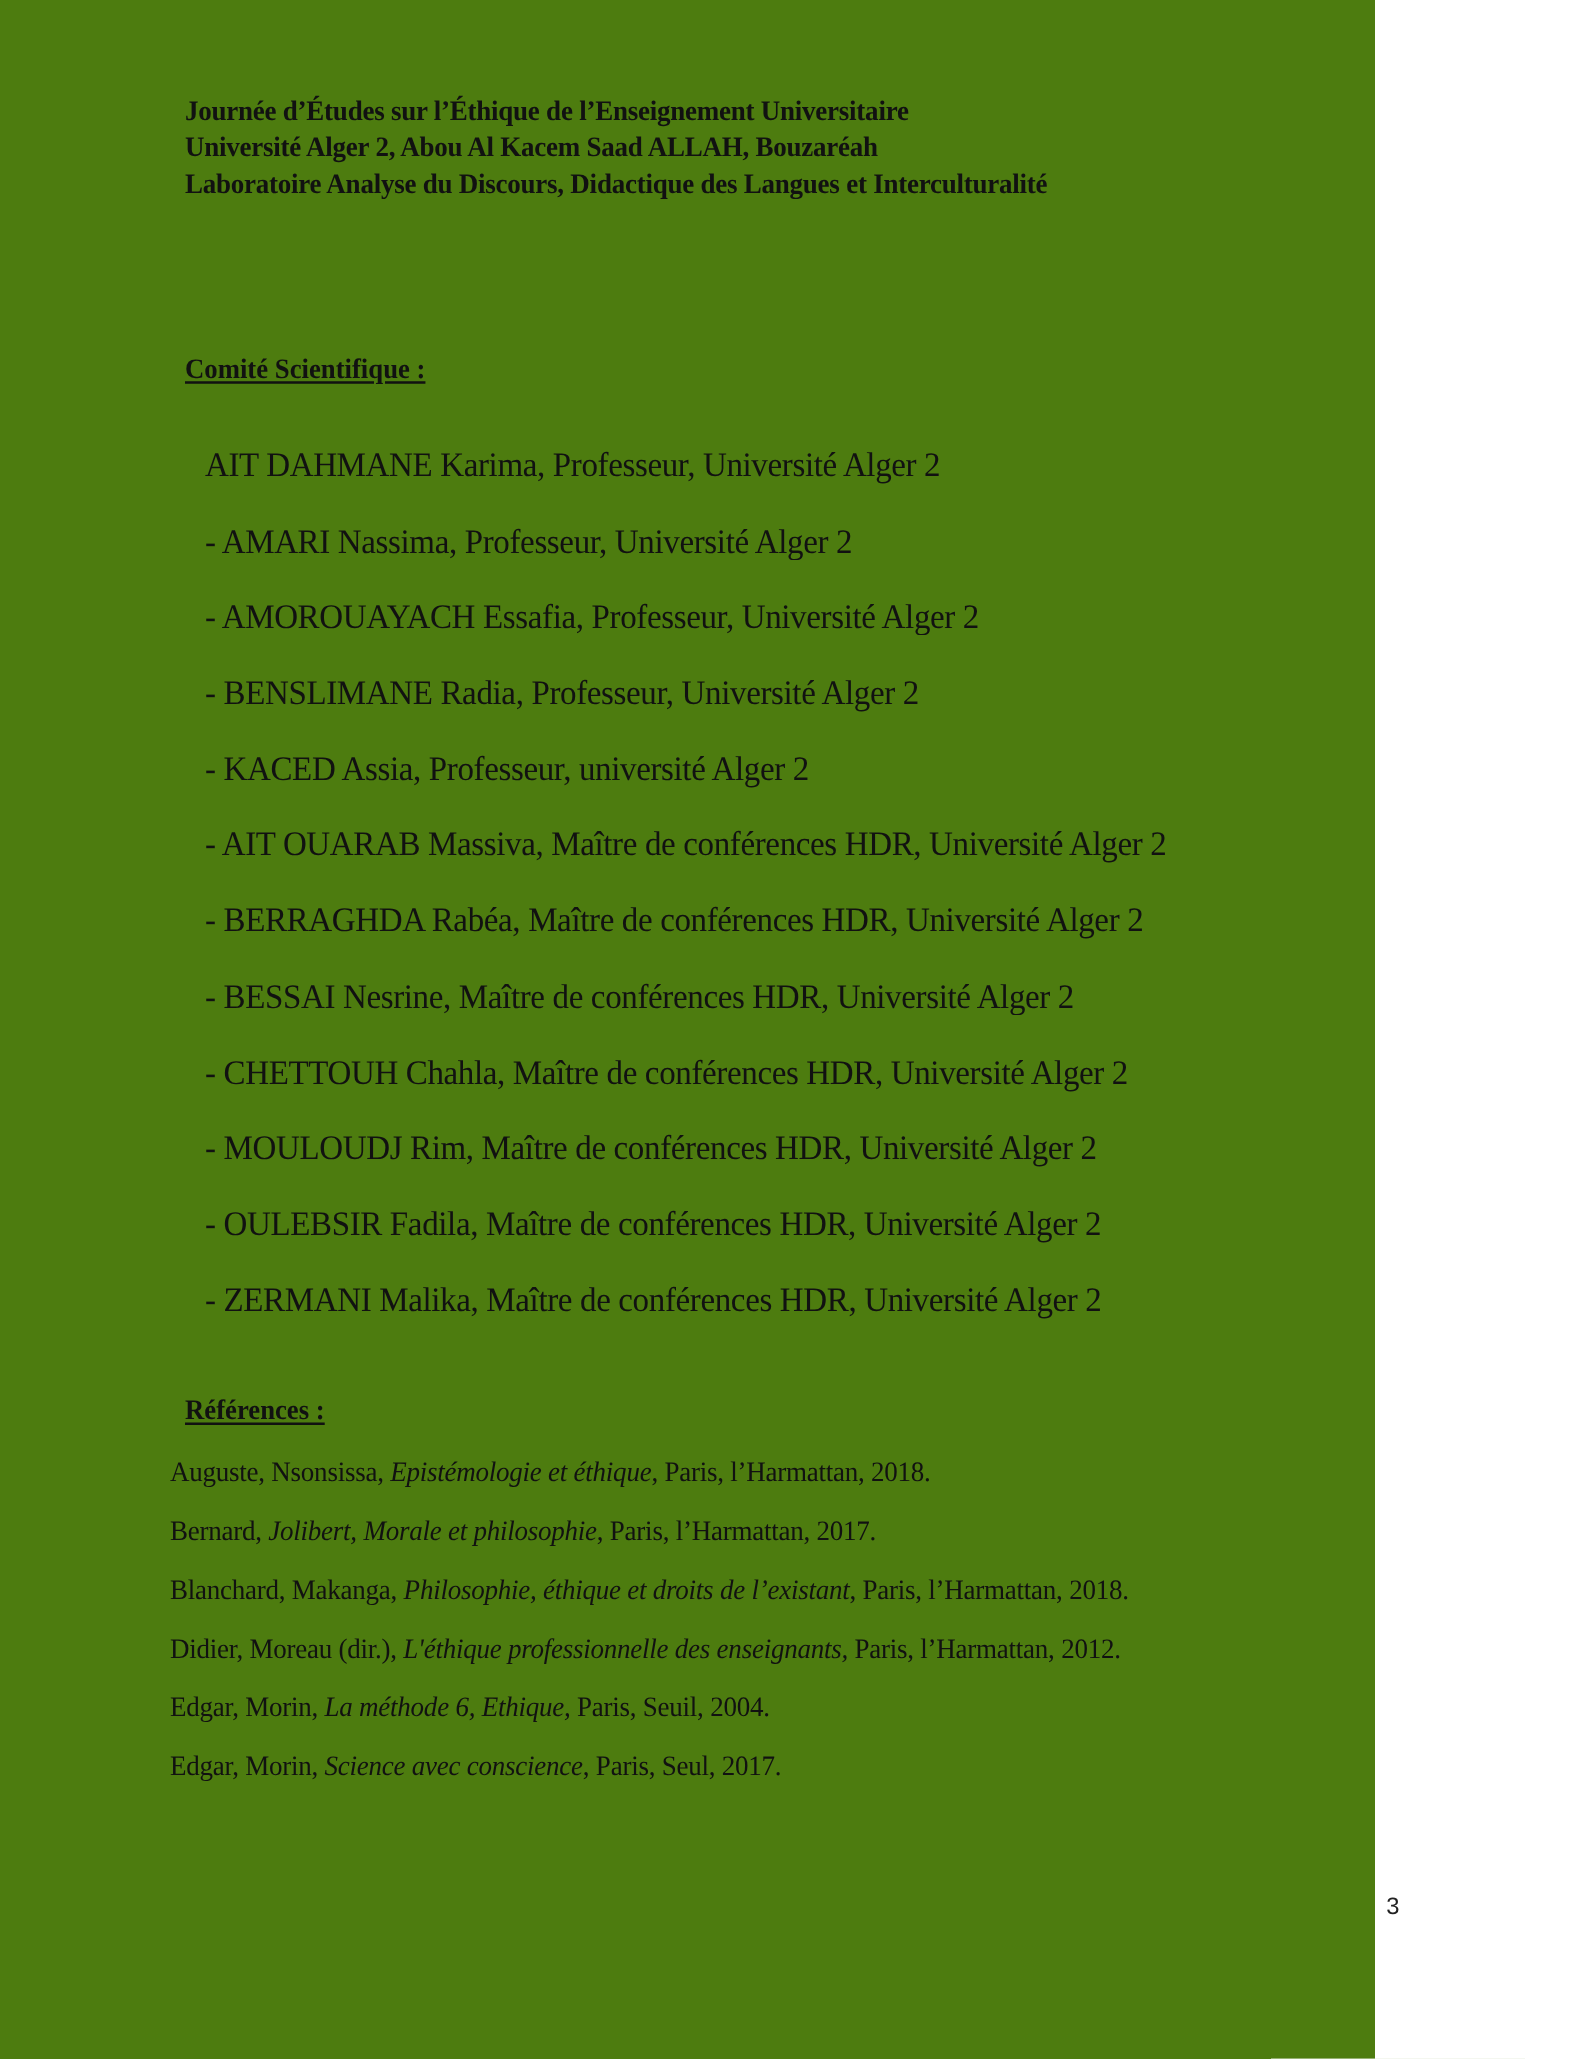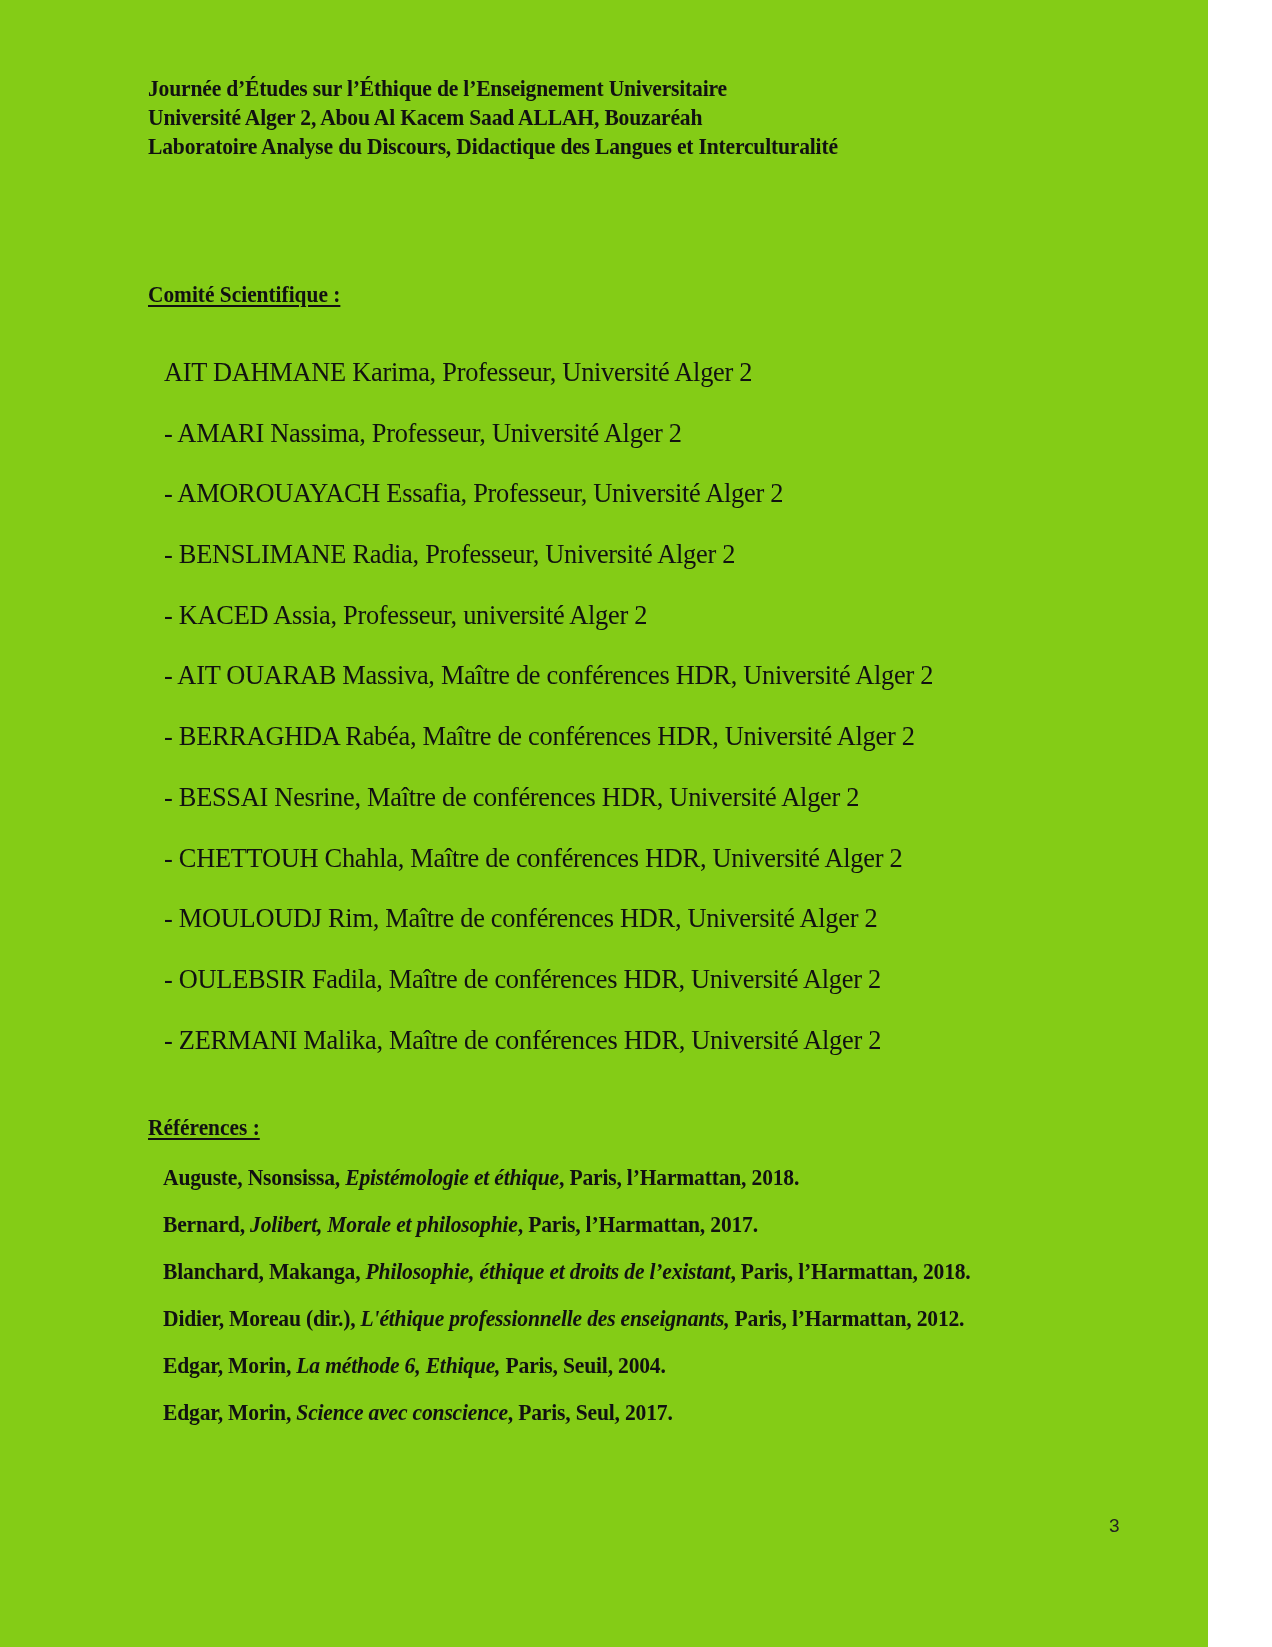--- a/index.html
+++ b/index.html
@@ -11,23 +11,23 @@
       width: 1272px;
       height: 1647px;
       position: relative;
       overflow: hidden;
       color: #111111;
       font-family: "Liberation Serif", "DejaVu Serif", serif;
     }
     .page {
       position: absolute;
       left: 0; top: 0;
-      width: 1208px;
+      width: 1100px;
       height: 1647px;
-      background: #84cc16;
+      background: #4d7c0f;
     }
     .header {
       position: absolute;
       left: 148px;
       top: 74px;
       font-weight: bold;
       font-size: 22.5px;
       line-height: 29px;
       letter-spacing: -0.2px;
       transform: scaleX(0.96);
@@ -63,26 +63,25 @@
       font-size: 27.5px;
       line-height: 32px;
       white-space: nowrap;
       letter-spacing: -0.3px;
       transform: scaleX(0.96);
       transform-origin: left top;
     }
 
     .references {
       position: absolute;
-      left: 163px;
+      left: 136px;
       top: 1164px;
       margin: 0;
       padding: 0;
       list-style: none;
-      font-weight: bold;
     }
     .references li {
       height: 47px;
       font-size: 22.5px;
       line-height: 27px;
       white-space: nowrap;
       letter-spacing: -0.2px;
       transform: scaleX(0.96);
       transform-origin: left top;
     }

